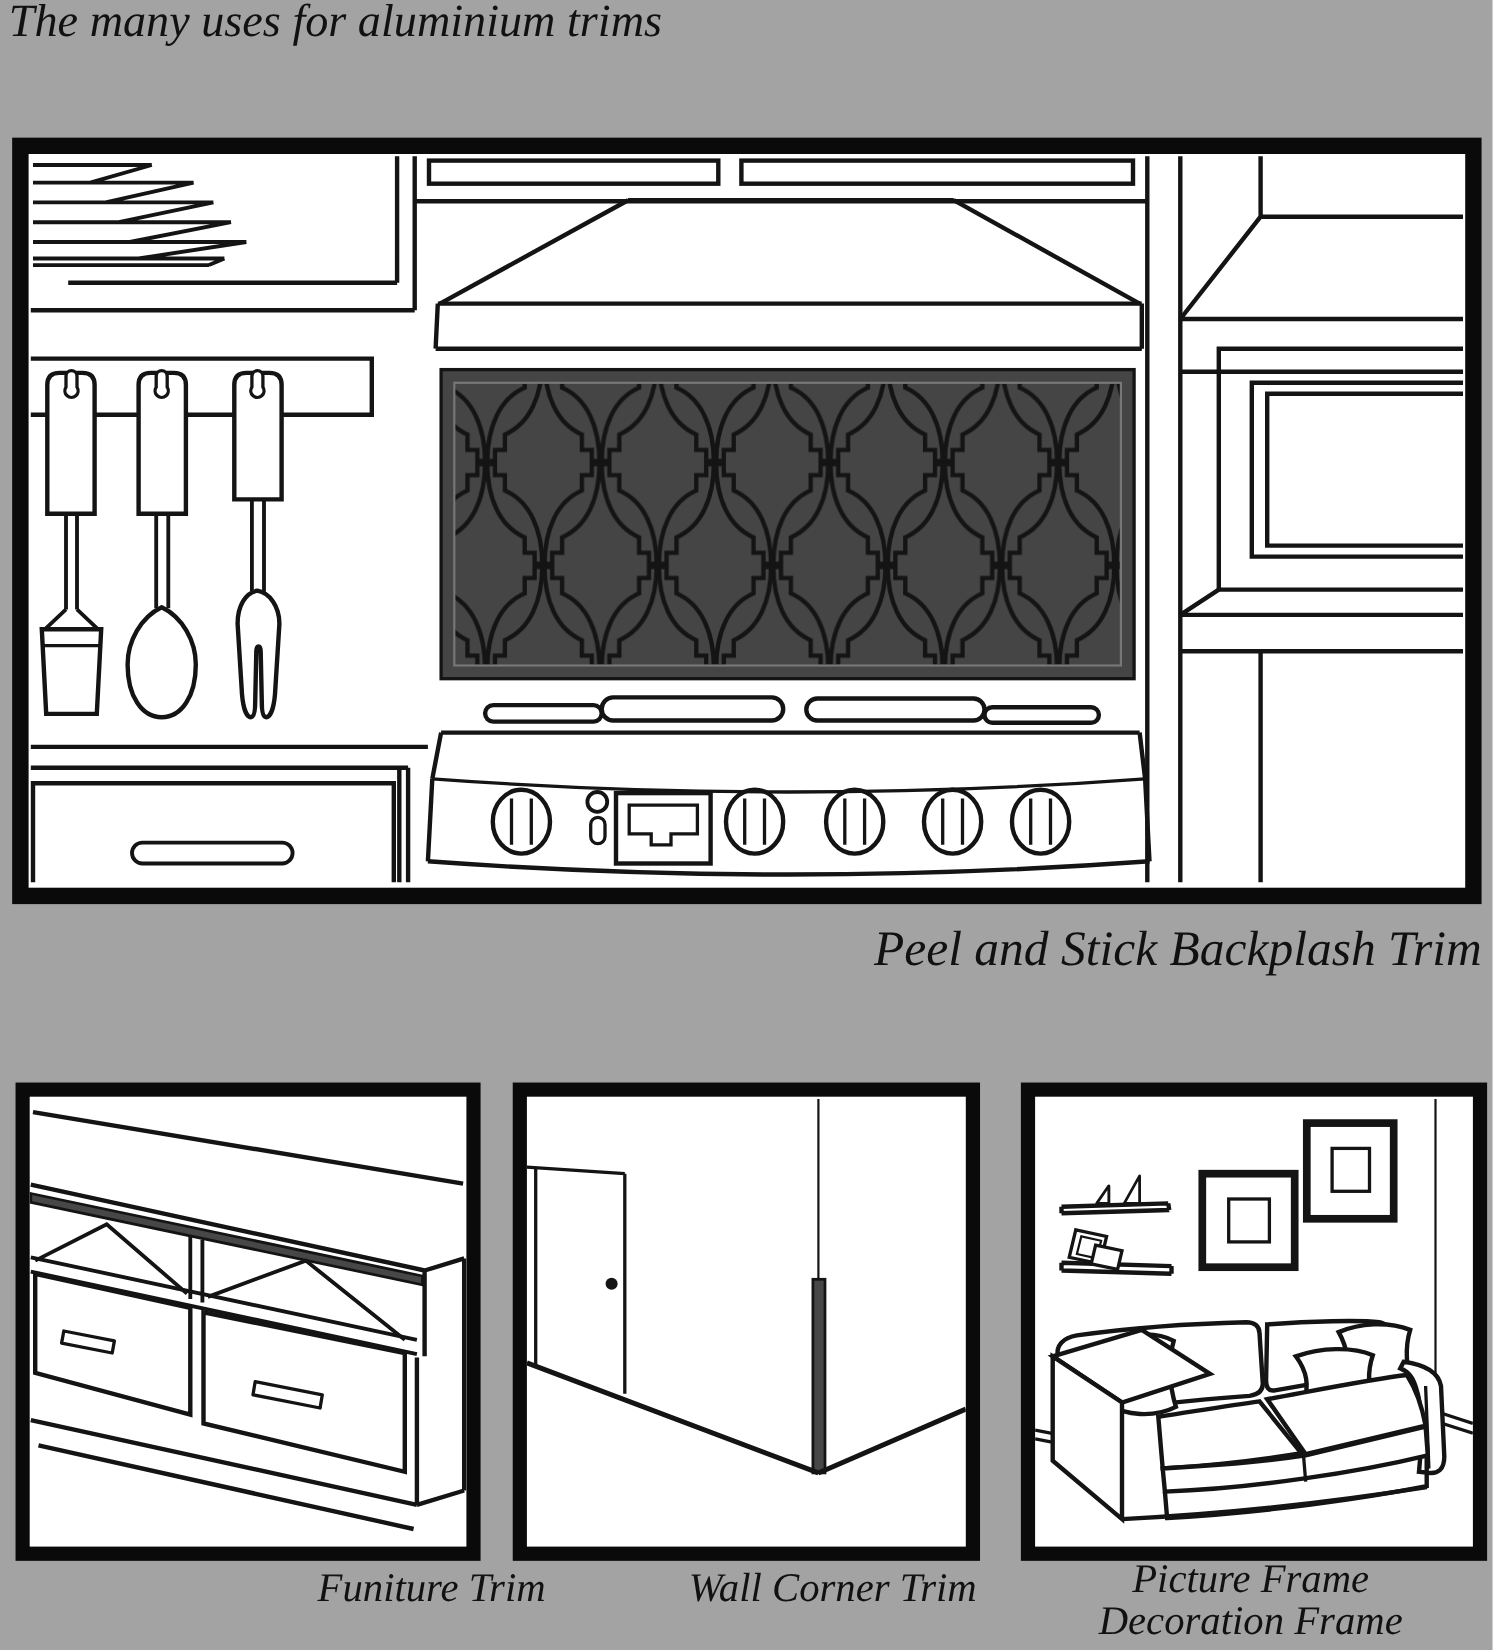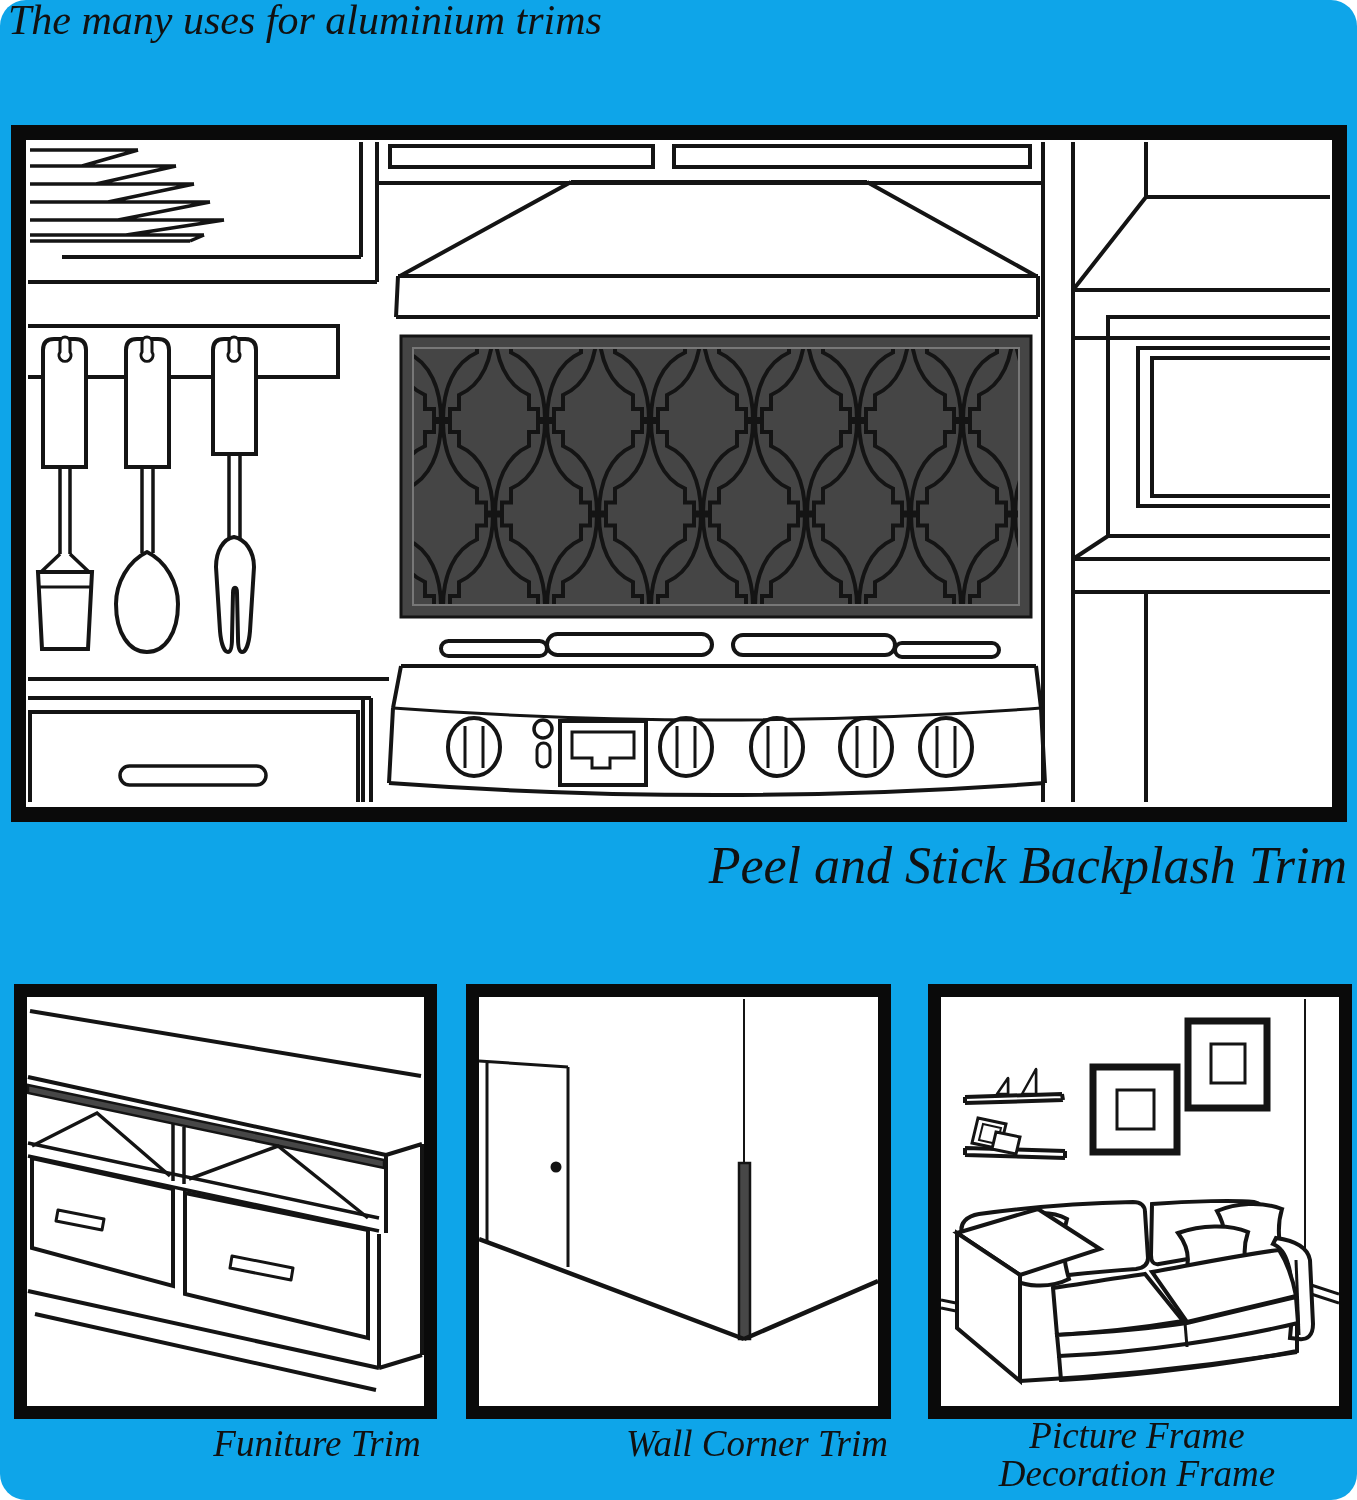--- a/index.html
+++ b/index.html
@@ -1,27 +1,27 @@
 <!DOCTYPE html>
 <html><head>
 <meta charset="utf-8">
 <style>
   html,body{margin:0;padding:0;background:#ffffff;}
-  .page{position:relative;width:1357px;height:1500px;background:#0ea5e9;overflow:hidden;
-        font-family:"Liberation Serif","DejaVu Serif",serif;color:#111;border-radius:26px;}
+  .page{position:relative;width:1357px;height:1500px;background:#a3a3a3;overflow:hidden;
+        font-family:"Liberation Serif","DejaVu Serif",serif;color:#111;}
   .title{position:absolute;left:8px;top:-4px;font-size:42px;font-style:italic;white-space:nowrap;}
   .frame{position:absolute;border:15px solid #0a0a0a;box-sizing:border-box;background:#fff;}
   .frame.small{border-width:13px;}
   #mainPanel{left:11px;top:125px;width:1336px;height:697px;}
   #p1{left:14px;top:984px;width:423px;height:435px;}
   #p2{left:466px;top:984px;width:425px;height:435px;}
   #p3{left:928px;top:984px;width:424px;height:435px;}
   .cap{position:absolute;font-style:italic;font-size:37px;white-space:nowrap;}
-  #mainCap{right:10px;top:836px;font-size:52px;}
-  #cap1{left:152px;top:1422px;width:330px;text-align:center;}
+  #mainCap{right:10px;top:836px;font-size:45px;}
+  #cap1{left:166px;top:1422px;width:330px;text-align:right;}
   #cap2{left:597px;top:1422px;width:320px;text-align:center;font-family:Liberation Serif, serif;}
   #cap3{right:5px;top:1417px;width:430px;text-align:center;line-height:1.04;}
   svg{display:block;width:100%;height:100%;}
   svg .ln, svg path, svg rect, svg ellipse, svg circle, svg polygon, svg polyline
     {fill:none;stroke:#141414;stroke-width:4;stroke-linejoin:miter;stroke-linecap:butt;}
   .s2{stroke-width:2!important}.s25{stroke-width:2.5!important}.s3{stroke-width:3!important}
   .s35{stroke-width:3.5!important}.s45{stroke-width:4.5!important}.s7{stroke-width:7!important}
   .wf{fill:#ffffff!important}.bk{fill:#141414!important;stroke:none!important}
   .rj{stroke-linejoin:round!important;stroke-linecap:round!important}
   .trimfill{fill:#474747!important;stroke-width:2.5!important}

